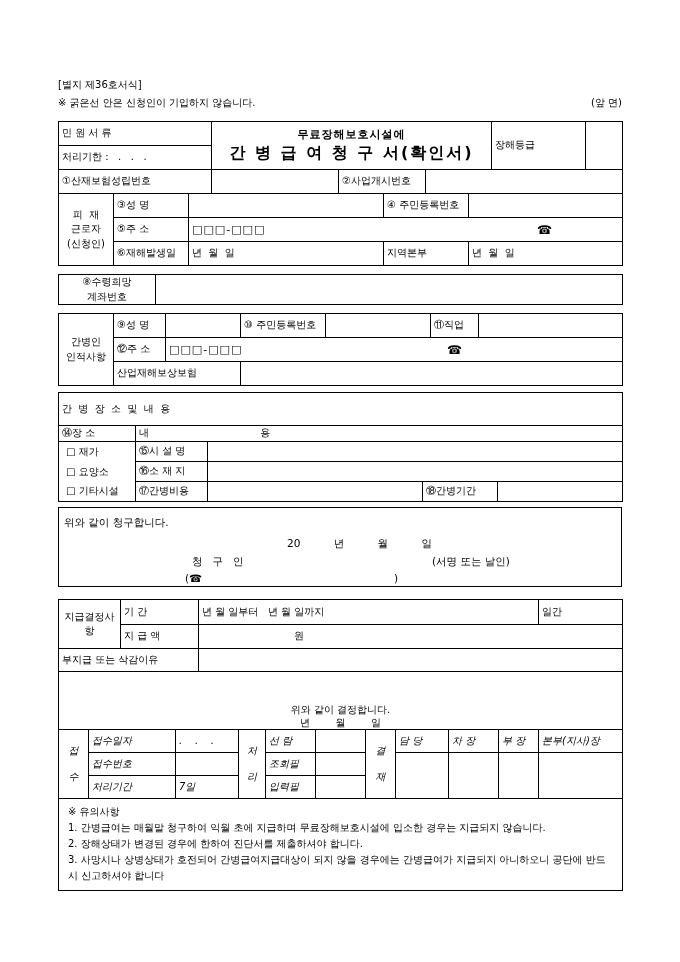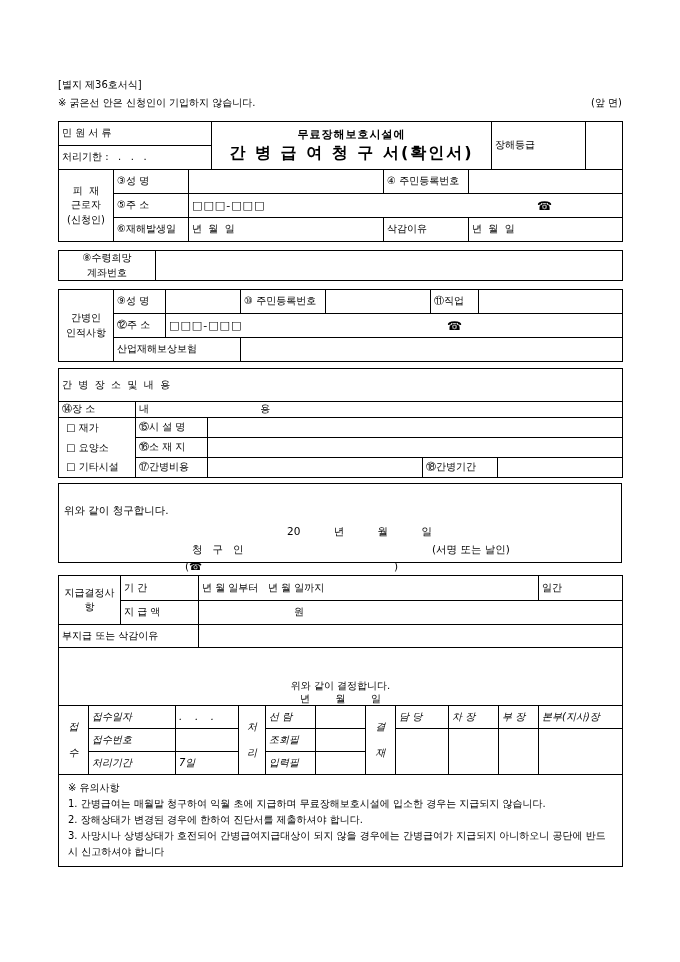--- a/index.html
+++ b/index.html
@@ -17,21 +17,21 @@
   .h24 td { height:24px; } .h23 td { height:23px;font-style:italic; }
   .gap6 { height:6px; } .gap8 { height:8px; } .gap13 { height:13px; }
   .orgname { font-size:11px; font-weight:bold; text-align:center; letter-spacing:1px; }
   .formtitle { font-size:16px; font-weight:bold; text-align:center; letter-spacing:2px; margin-top:2px; }
   .multiline { white-space:pre-wrap; text-align:center; line-height:1.45;margin-left:40px; }
   .postal { font-size:11px; letter-spacing:1px; }
   .phone { font-size:12px; }
   .relcell { position:relative; }
   .phone-abs { position:absolute; top:50%; transform:translateY(-50%); }
   .claimbox { position:relative; border:1px solid #000; height:80px; margin-top:5px; font-size:10.5px; background:#fff; }
-  .claimbox span { position:absolute; white-space:pre;margin-top:12px; }
+  .claimbox span { position:absolute; white-space:pre; }
   .careopt { padding:1px 0 1px 4px; line-height:1.75; font-size:10px; }
   .vlabel { white-space:pre-wrap; text-align:center; line-height:2.6; }
   .noteslines { padding:5px 6px; font-size:10px; line-height:1.6; }
   .orgrow { position:relative; display:block; width:100%; text-align:center; }
   .orgrow .org-left { position:absolute; left:1px; top:0; }
   .won-cell { padding-left:95px; }
   .titlerow td { height:33px; } .subtitlerow td { height:16px; }
   .r20 td { height:20px; }
 </style>
 </head>
@@ -61,20 +61,36 @@
           <div class="formtitle">간 병 급 여 청 구 서(확인서)</div>
         </td>
         <td rowspan="2" class="c">장해등급</td>
         <td rowspan="2"></td>
       </tr>
       <tr>
         <td class="c pre">처리기한 :   .   .   .</td>
       </tr>
     </tbody>
       </table>
+    <table class="stack h24">
+      <colgroup>
+          <col style="width:153px">
+          <col style="width:127px">
+          <col style="width:87px">
+          <col style="width:197px">
+        </colgroup>
+      <tbody>
+          <tr>
+        <td class="c">①산재보험성립번호</td>
+        <td></td>
+        <td class="c">②사업개시번호</td>
+        <td></td>
+      </tr>
+    </tbody>
+      </table>
 
     <table class="stack h24">
       <colgroup>
           <col style="width:55px">
           <col style="width:75px">
           <col style="width:195px">
           <col style="width:85px">
           <col style="width:154px">
         </colgroup>
       <tbody>
@@ -90,21 +106,21 @@
       <tr>
         <td>⑤주 소</td>
         <td colspan="3" class="relcell">
           <span class="postal">□□□-□□□</span>
           <span class="phone phone-abs" style="right:70px;">☎</span>
         </td>
       </tr>
       <tr>
         <td>⑥재해발생일</td>
         <td class="c pre">년  월  일</td>
-        <td class="c">삭감이유</td>
+        <td class="c">지역본부</td>
         <td class="c pre">년  월  일</td>
       </tr>
     </tbody>
       </table>
 
     <div class="gap8"></div>
 
     <table>
       <colgroup>
           <col style="width:97px">

